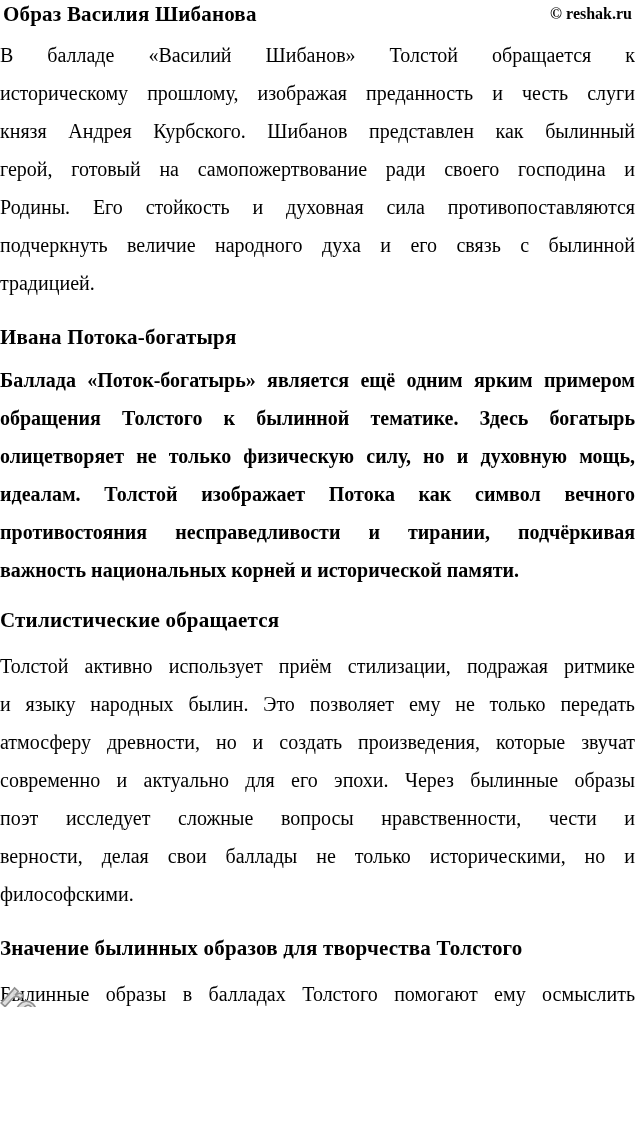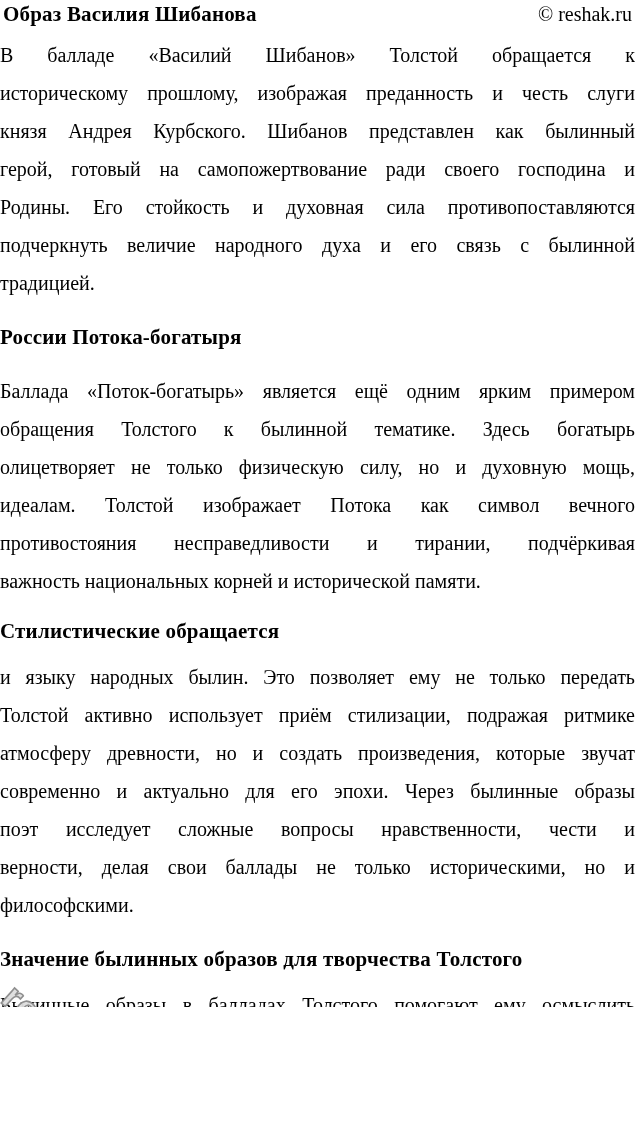--- a/index.html
+++ b/index.html
@@ -20,23 +20,23 @@
     padding: 2px 3px 0 3px;
     height: 28px;
   }
   .doc-title {
     font-size: 21px;
     font-weight: bold;
     line-height: 24px;
     letter-spacing: 0.2px;
   }
   .copyright {
-    font-size: 20px;
+    font-size: 16px;
     line-height: 24px;
-    font-weight: normal;
+    font-weight: bold;
   }
   .content { padding: 0 0; }
   .para { margin: 0; }
   .para .tline {
     font-size: 20px;
     line-height: 38px;
     text-align: justify;
     text-align-last: justify;
     white-space: nowrap;
   }
@@ -44,21 +44,21 @@
     text-align-last: left;
   }
   .sec-heading {
     font-size: 21px;
     font-weight: bold;
     line-height: 38px;
     letter-spacing: 0.2px;
   }
   .mt-para1 { margin-top: 8px; }
   .mt-h2 { margin-top: 16px; }
-  .mt-para2 { margin-top: 16px; }
+  .mt-para2 { margin-top: 5px; font-weight: bold; }
   .mt-h3 { margin-top: 12px; }
   .mt-para3 { margin-top: 8px; }
   .mt-h4 { margin-top: 16px; }
   .mt-para4 { margin-top: 8px; }
 
   .wm-text {
     position: absolute;
     left: 22px;
     top: 976px;
     transform: rotate(42deg);
@@ -101,34 +101,34 @@
     <div class="para mt-para1">
         <div class="tline">В балладе «Василий Шибанов» Толстой обращается к</div>
         <div class="tline">историческому прошлому, изображая преданность и честь слуги</div>
         <div class="tline">князя Андрея Курбского. Шибанов представлен как былинный</div>
         <div class="tline">герой, готовый на самопожертвование ради своего господина и</div>
         <div class="tline">Родины. Его стойкость и духовная сила противопоставляются</div>
         <div class="tline">подчеркнуть величие народного духа и его связь с былинной</div>
         <div class="tline tline-last">традицией.</div>
       </div>
 
-    <div class="sec-heading mt-h2">России Потока-богатыря</div>
+    <div class="sec-heading mt-h2">Ивана Потока-богатыря</div>
     <div class="para mt-para2">
         <div class="tline">Баллада «Поток-богатырь» является ещё одним ярким примером</div>
         <div class="tline">обращения Толстого к былинной тематике. Здесь богатырь</div>
         <div class="tline">олицетворяет не только физическую силу, но и духовную мощь,</div>
         <div class="tline">идеалам. Толстой изображает Потока как символ вечного</div>
         <div class="tline">противостояния несправедливости и тирании, подчёркивая</div>
         <div class="tline tline-last">важность национальных корней и исторической памяти.</div>
       </div>
 
     <div class="sec-heading mt-h3">Стилистические обращается</div>
     <div class="para mt-para3">
+        <div class="tline">Толстой активно использует приём стилизации, подражая ритмике</div>
         <div class="tline">и языку народных былин. Это позволяет ему не только передать</div>
-        <div class="tline">Толстой активно использует приём стилизации, подражая ритмике</div>
         <div class="tline">атмосферу древности, но и создать произведения, которые звучат</div>
         <div class="tline">современно и актуально для его эпохи. Через былинные образы</div>
         <div class="tline">поэт исследует сложные вопросы нравственности, чести и</div>
         <div class="tline">верности, делая свои баллады не только историческими, но и</div>
         <div class="tline tline-last">философскими.</div>
       </div>
 
     <div class="sec-heading mt-h4">Значение былинных образов для творчества Толстого</div>
     <div class="para mt-para4">
         <div class="tline">Былинные образы в балладах Толстого помогают ему осмыслить</div>

